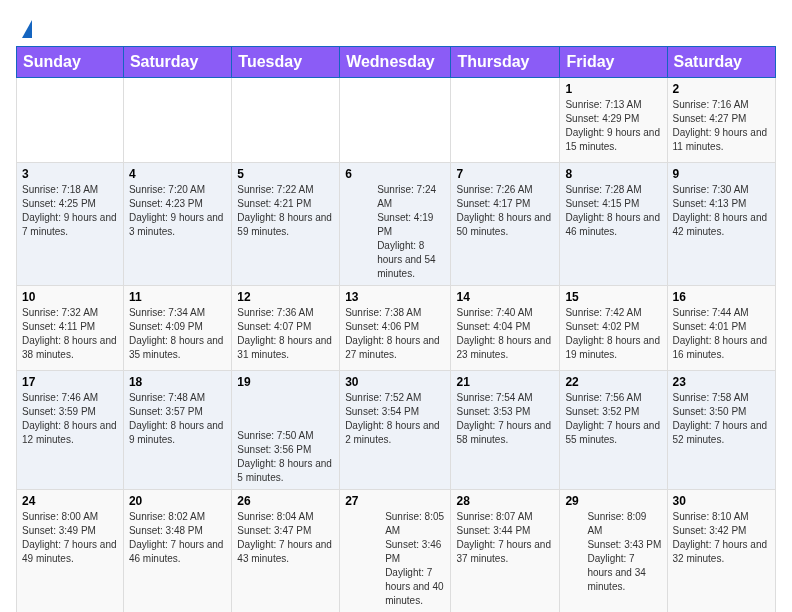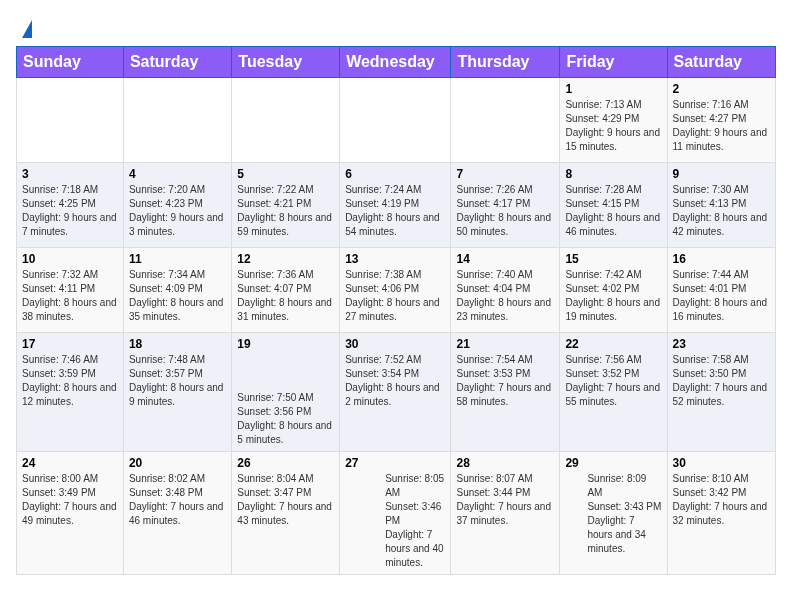--- a/index.html
+++ b/index.html
@@ -167,21 +167,21 @@
 Daylight: 9 hours and 3 minutes.</div>
         </td>
         <td>
           <span class="day-number">5</span>
           <div class="day-info" style="white-space: pre-line;">Sunrise: 7:22 AM
 Sunset: 4:21 PM
 Daylight: 8 hours and 59 minutes.</div>
         </td>
         <td>
           <span class="day-number">6</span>
-          <div class="day-info" style="white-space: pre-line;">Sunrise: 7:24 AM
+          <div class="day-info" style="white-space: pre-line; margin-left: 32px;">Sunrise: 7:24 AM
 Sunset: 4:19 PM
 Daylight: 8 hours and 54 minutes.</div>
         </td>
         <td>
           <span class="day-number">7</span>
           <div class="day-info" style="white-space: pre-line;">Sunrise: 7:26 AM
 Sunset: 4:17 PM
 Daylight: 8 hours and 50 minutes.</div>
         </td>
         <td>

